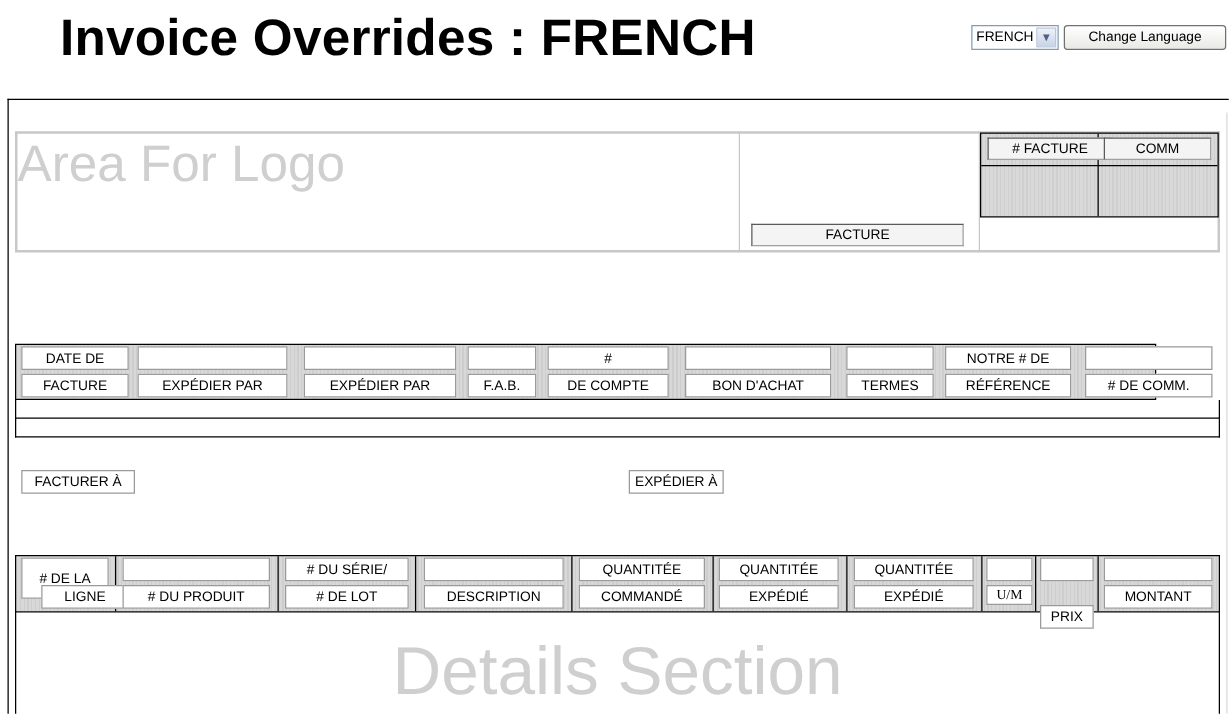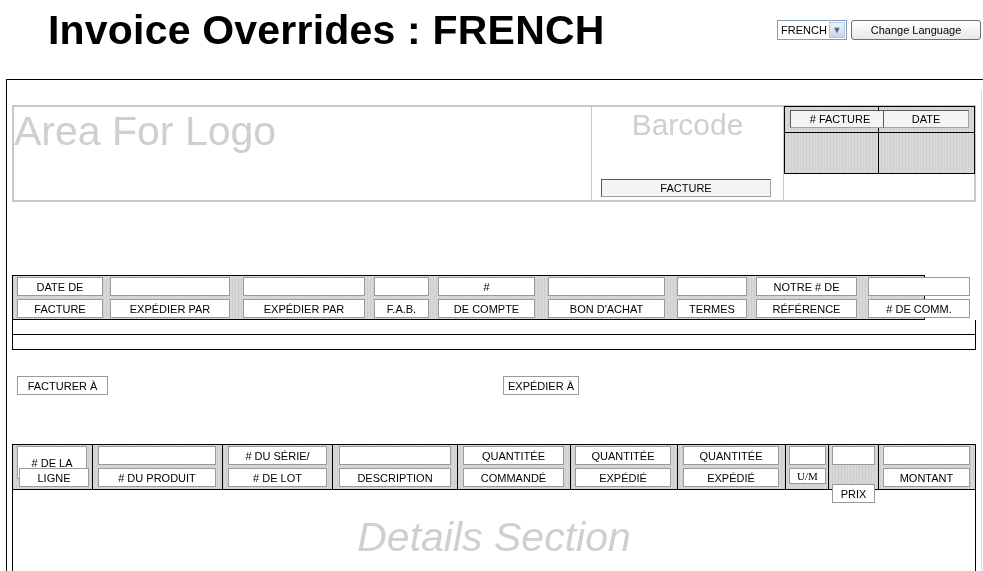--- a/index.html
+++ b/index.html
@@ -71,49 +71,48 @@
   .addr-label {
     height: 19px; border: 1px solid #9a9a9a; background: #fff; font-size: 11px;
     display: flex; align-items: center; justify-content: center;
   }
   .det-band {
     left: 12px; top: 444px; width: 964px; height: 46px; border: 1px solid #000;
     background: repeating-linear-gradient(90deg, #cdcdcd 0 1px, #d8d8d8 1px 3px);
   }
   .det-band .divider { position: absolute; top: 0; width: 1px; height: 100%; background: #000; }
   .det-body { left: 12px; top: 489px; width: 964px; height: 90px; border: 1px solid #000; border-top: none; }
-  .details-text { left: 12px; top: 512px; width: 964px; text-align: center; font-size: 41px; line-height: 50px; font-style: italic; }
+  .details-text { left: 12px; top: 512px; width: 964px; text-align: center; font-size: 54px; line-height: 50px; }
 </style>
 </head>
 <body>
 
 <div class="abs page-title">Invoice Overrides : FRENCH</div>
 
 <div class="abs lang-select">
   <span>FRENCH</span>
   <span class="arrow">▼</span>
 </div>
 <div class="abs change-lang-btn">Change Language</div>
 
 <div class="abs outer-frame"></div>
 <div class="abs right-edge"></div>
 
 <div class="abs logo-box"></div>
 <div class="abs placeholder-text logo-text">Area For Logo</div>
 <div class="abs barcode-area"></div>
 <div class="abs placeholder-text barcode-text">
-  <div>Barcode</div>
 </div>
 <div class="abs label-box facture-label">FACTURE</div>
 
 <div class="abs inv-grid">
   <div class="vline"></div>
   <div class="hline"></div>
   <div class="abs label-box inv-head" style="left:5px;width:100px;"># FACTURE</div>
-  <div class="abs label-box inv-head" style="left:98px;width:86px;">DATE</div>
+  <div class="abs label-box inv-head" style="left:98px;width:86px;">COMM</div>
 </div>
 
 <div class="abs hdr-band">
   <div class="cell-box" style="left:4px;top:1px;width:86px;height:19px;">DATE DE</div>
   <div class="cell-box" style="left:4px;top:23px;width:86px;height:19px;">FACTURE</div>
   <div class="cell-box" style="left:97px;top:1px;width:120px;height:19px;"></div>
   <div class="cell-box" style="left:97px;top:23px;width:120px;height:19px;">EXPÉDIER PAR</div>
   <div class="cell-box" style="left:230px;top:1px;width:122px;height:19px;"></div>
   <div class="cell-box" style="left:230px;top:23px;width:122px;height:19px;">EXPÉDIER PAR</div>
   <div class="cell-box" style="left:361px;top:1px;width:55px;height:19px;"></div>
@@ -140,21 +139,21 @@
   <div class="divider" style="left:209px;"></div>
   <div class="divider" style="left:319px;"></div>
   <div class="divider" style="left:444px;"></div>
   <div class="divider" style="left:557px;"></div>
   <div class="divider" style="left:664px;"></div>
   <div class="divider" style="left:772px;"></div>
   <div class="divider" style="left:815px;"></div>
   <div class="divider" style="left:865px;"></div>
 
   <div class="cell-box" style="left:4px;top:1px;width:70px;height:33px;"># DE LA</div>
-  <div class="cell-box" style="left:6px;top:23px;width:70px;height:19px;">LIGNE</div>
+  <div class="cell-box" style="left:20px;top:23px;width:70px;height:19px;">LIGNE</div>
   <div class="cell-box" style="left:85px;top:1px;width:118px;height:19px;"></div>
   <div class="cell-box" style="left:85px;top:23px;width:118px;height:19px;"># DU PRODUIT</div>
   <div class="cell-box" style="left:215px;top:1px;width:99px;height:19px;"># DU SÉRIE/</div>
   <div class="cell-box" style="left:215px;top:23px;width:99px;height:19px;"># DE LOT</div>
   <div class="cell-box" style="left:326px;top:1px;width:112px;height:19px;"></div>
   <div class="cell-box" style="left:326px;top:23px;width:112px;height:19px;">DESCRIPTION</div>
   <div class="cell-box" style="left:450px;top:1px;width:101px;height:19px;">QUANTITÉE</div>
   <div class="cell-box" style="left:450px;top:23px;width:101px;height:19px;">COMMANDÉ</div>
   <div class="cell-box" style="left:562px;top:1px;width:96px;height:19px;">QUANTITÉE</div>
   <div class="cell-box" style="left:562px;top:23px;width:96px;height:19px;">EXPÉDIÉ</div>

